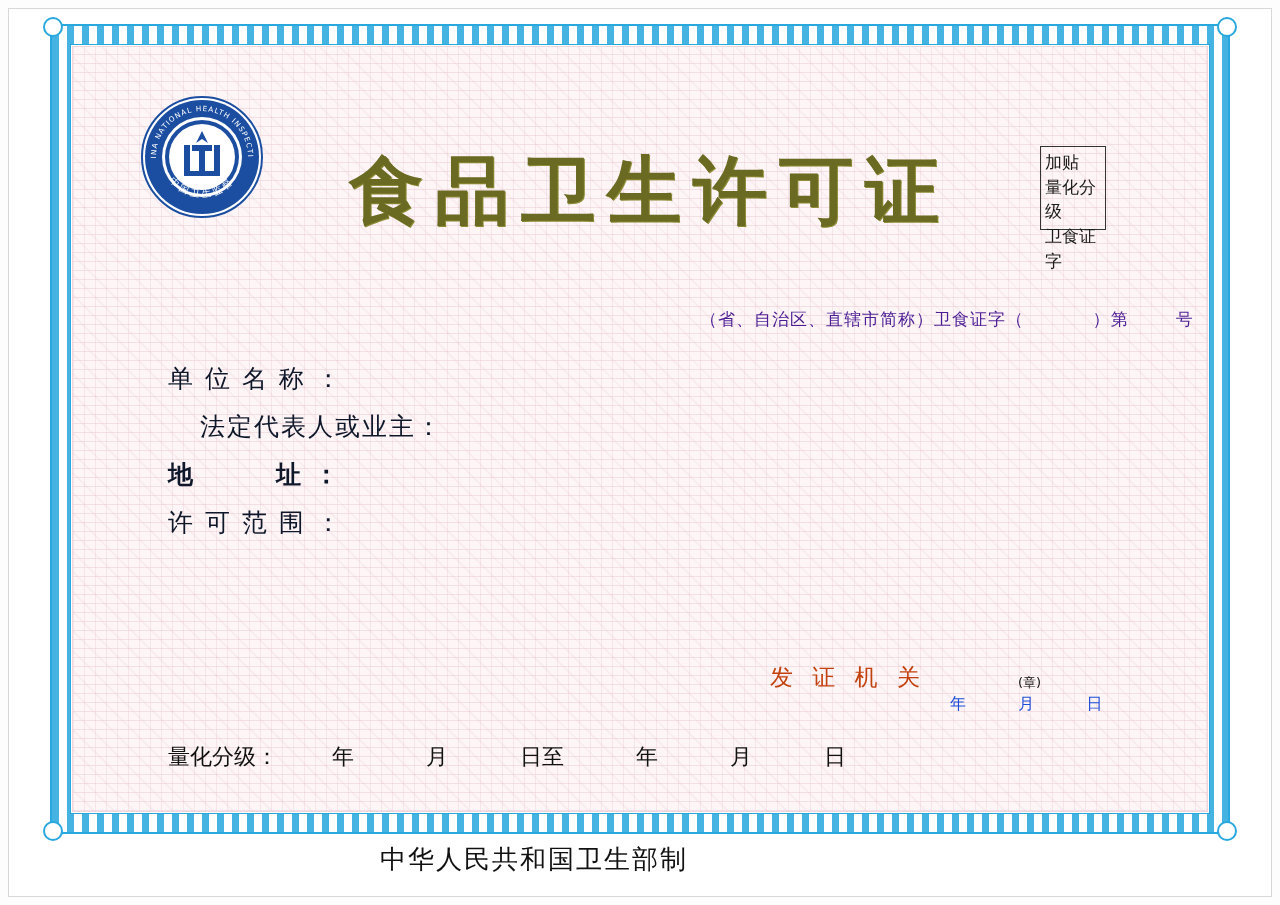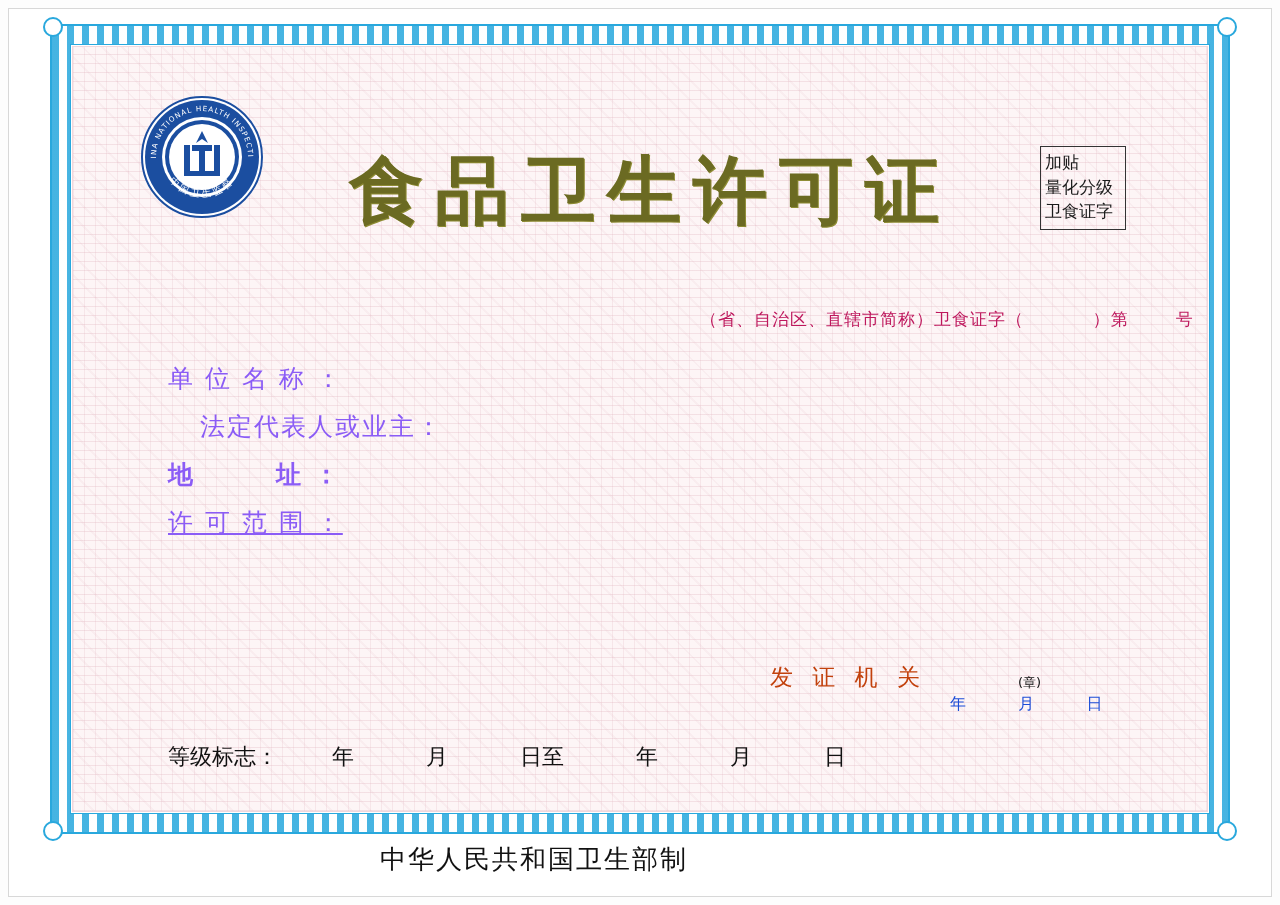--- a/index.html
+++ b/index.html
@@ -121,59 +121,59 @@
     color: #6b6a22;
     text-shadow: 1px 1px 0 #8e8c34;
     white-space: nowrap;
   }
 
   
   #grade-box {
     position: absolute;
     left: 1040px;
     top: 146px;
-    width: 86px;
+    width: 66px;
     height: 84px;
     box-sizing: border-box;
     border: 1px solid #333333;
     background: transparent;
     padding: 3px 4px;
     line-height: 1.45;
     font-size: 17px;
     color: #1b1b1b;
     text-align: left;
   }
 
   
   #serial-line {
     position: absolute;
     left: 700px;
     top: 308px;
     font-size: 17px;
-    color: #be185d;
+    color: #4c1d95;
     letter-spacing: 1px;
     white-space: nowrap;
   }
   #serial-line .sp-wide { display: inline-block; width: 56px; }
   #serial-line .sp-mid  { display: inline-block; width: 34px; }
 
   
   .field-row {
     position: absolute;
     left: 168px;
     font-size: 25px;
-    color: #8b5cf6;
+    color: #0f172a;
     white-space: nowrap;
   }
   .field-row .lbl { letter-spacing: 2px; }
 
   #field-unit-name { top: 362px; }
   #field-legal-rep { top: 410px; margin-left: 32px; }
   #field-address  { top: 458px; font-weight: bold; }
-  #field-scope    { top: 506px; text-decoration: underline; }
+  #field-scope    { top: 506px; }
 
   
   #issuer-line {
     position: absolute;
     left: 770px;
     top: 662px;
     font-size: 23px;
     letter-spacing: 6px;
     color: #c2410c;
     white-space: nowrap;
@@ -303,21 +303,21 @@
   <div id="seal-hint">(章)</div>
   <div id="issue-date-line">
     <span>年</span>
     <span class="gap"></span>
     <span>月</span>
     <span class="gap"></span>
     <span>日</span>
   </div>
 
   <div id="validity-line">
-    <span>等级标志：</span>
+    <span>量化分级：</span>
     <span class="g1"></span>
     <span>年</span>
     <span class="g2"></span>
     <span>月</span>
     <span class="g2"></span>
     <span>日至</span>
     <span class="g3"></span>
     <span>年</span>
     <span class="g2"></span>
     <span>月</span>

